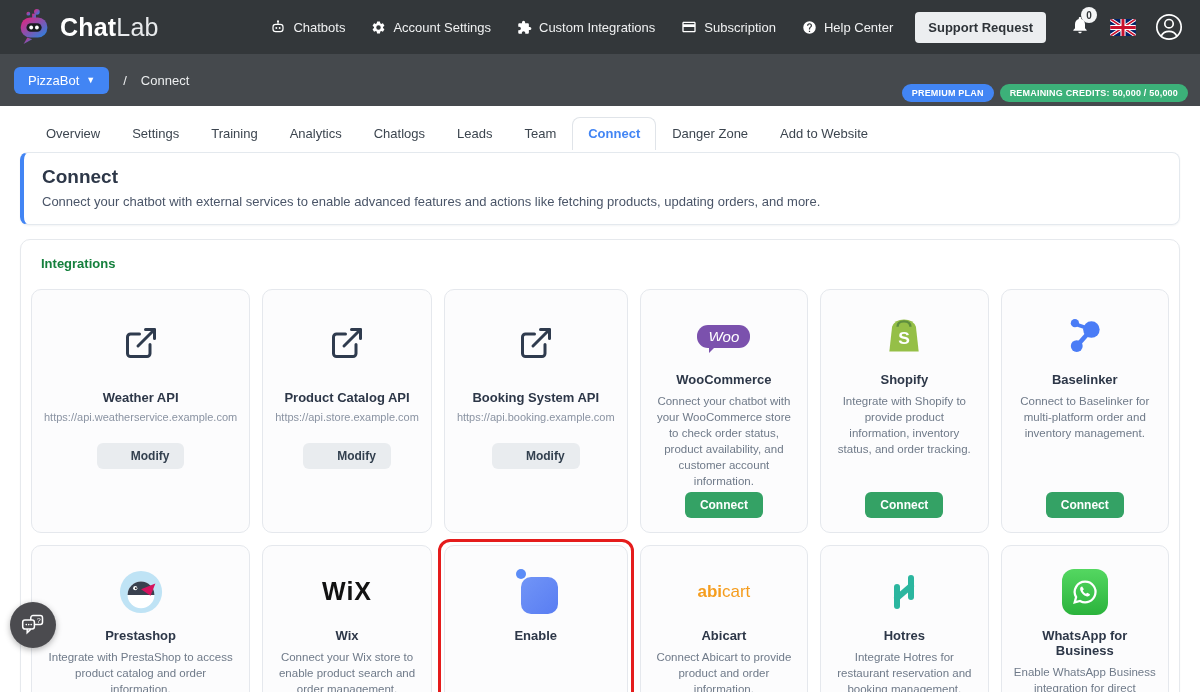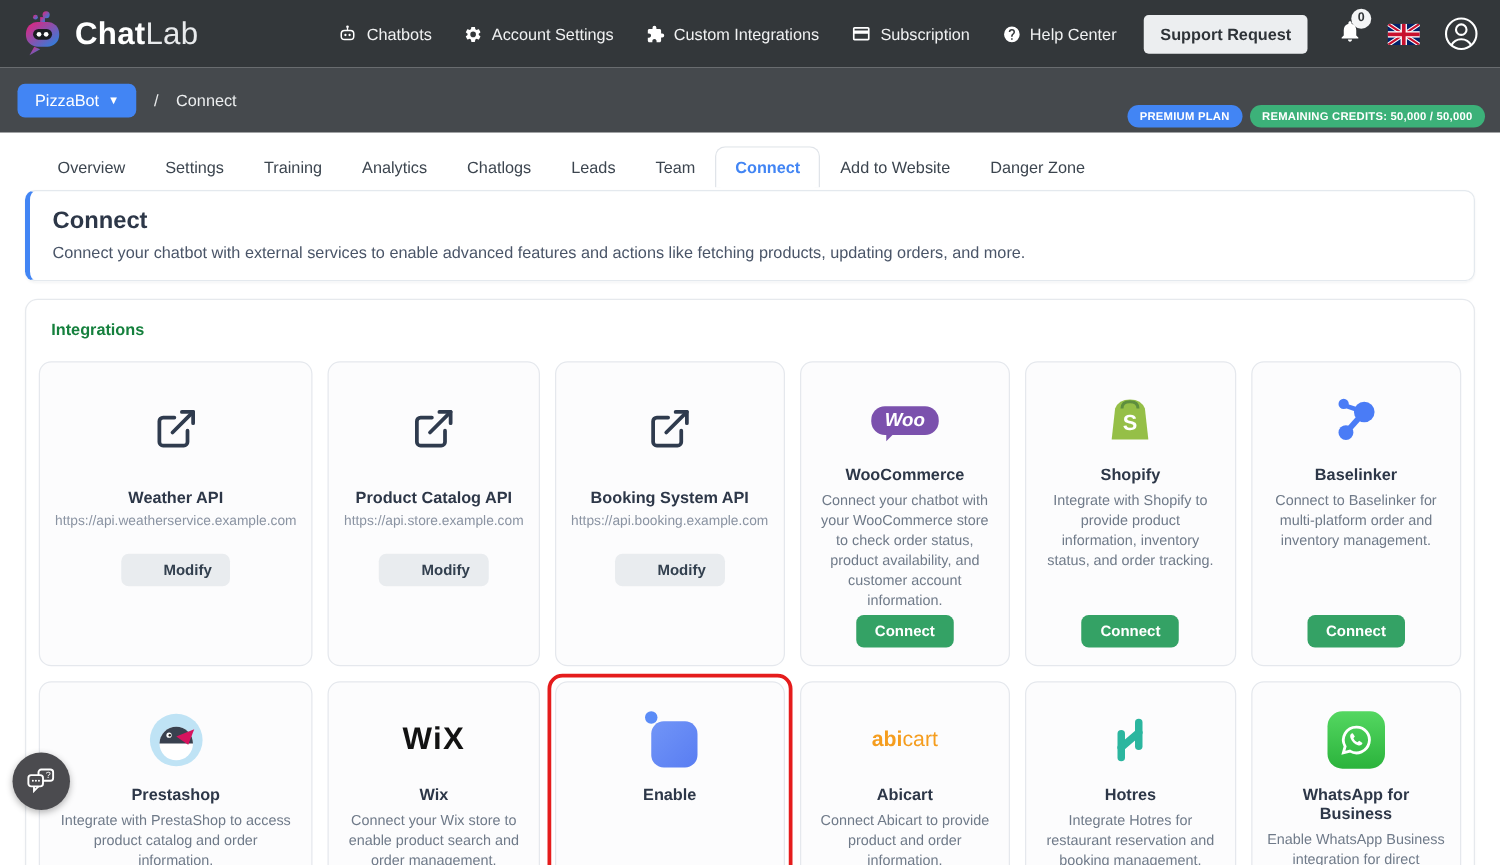--- a/index.html
+++ b/index.html
@@ -82,21 +82,21 @@
   .card-url { font-size:11px; color:#8a93a2; margin-bottom:4px; }
   .card-desc { font-size:11.5px; color:#6f7a89; line-height:1.4;
     margin-bottom:2px; }
   .btn { margin-top:auto; border:none; border-radius:6px; font-family:inherit;
     font-size:12px; font-weight:600; padding:6px 15px; cursor:pointer; }
   .card.api .btn { margin-top:16px;padding-left:34px; }
   .btn-connect { background:var(--green,#34a265); color:#fff; }
   .btn-modify { background:#e9ecef; color:#33404f; }
 
   
-  .woo-badge { background:#7b51ad; color:#fff; font-weight:700;
+  .woo-badge { background:#7b51ad; color:#fff; font-weight:400;
     font-style:italic; font-size:15px; padding:3px 11px; border-radius:11px;
     position:relative; }
   .woo-badge::after { content:""; position:absolute; left:12px; bottom:-5px;
     border:6px solid transparent; border-top-color:#7b51ad;
     border-left-color:#7b51ad; }
   .wix-logo { font-weight:800; font-size:25px; color:#121212;
     letter-spacing:1px; }
   .abicart-logo { color:#f59d1e; font-size:17px; }
   .abicart-logo b { font-weight:800; }
   .cscart-logo { position:relative; width:46px; height:46px; }
@@ -238,22 +238,22 @@
 
 <nav class="tabs" id="tabs">
     <button class="tab">Overview</button>
     <button class="tab">Settings</button>
     <button class="tab">Training</button>
     <button class="tab">Analytics</button>
     <button class="tab">Chatlogs</button>
     <button class="tab">Leads</button>
     <button class="tab">Team</button>
     <button class="tab active">Connect</button>
+    <button class="tab">Danger Zone</button>
     <button class="tab">Add to Website</button>
-    <button class="tab">Danger Zone</button>
   </nav>
 
 <section class="header-card">
   <h1>Connect</h1>
   <p>Connect your chatbot with external services to enable advanced features and actions like fetching products, updating orders, and more.</p>
 </section>
 
 <section class="int-panel">
   <div class="int-title">Integrations</div>
   <div class="grid" id="grid">

